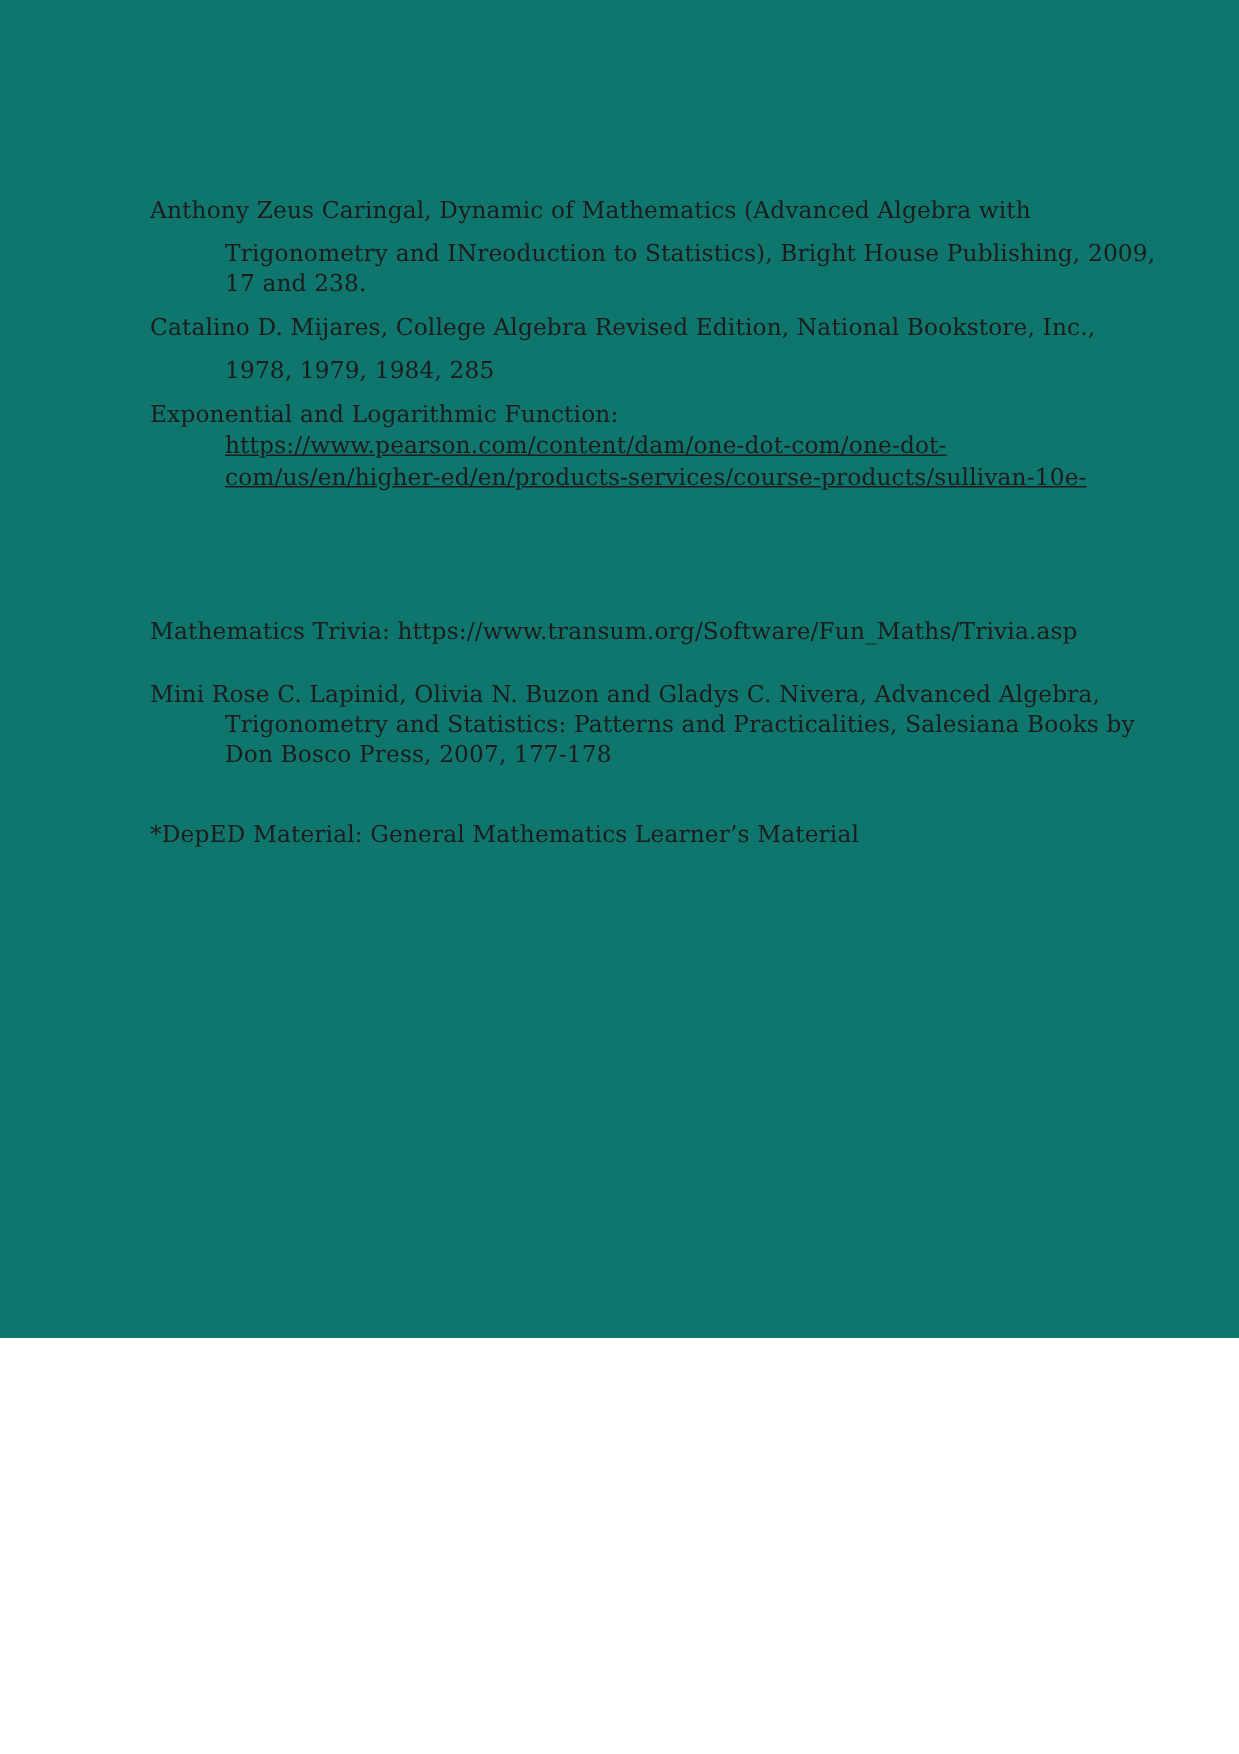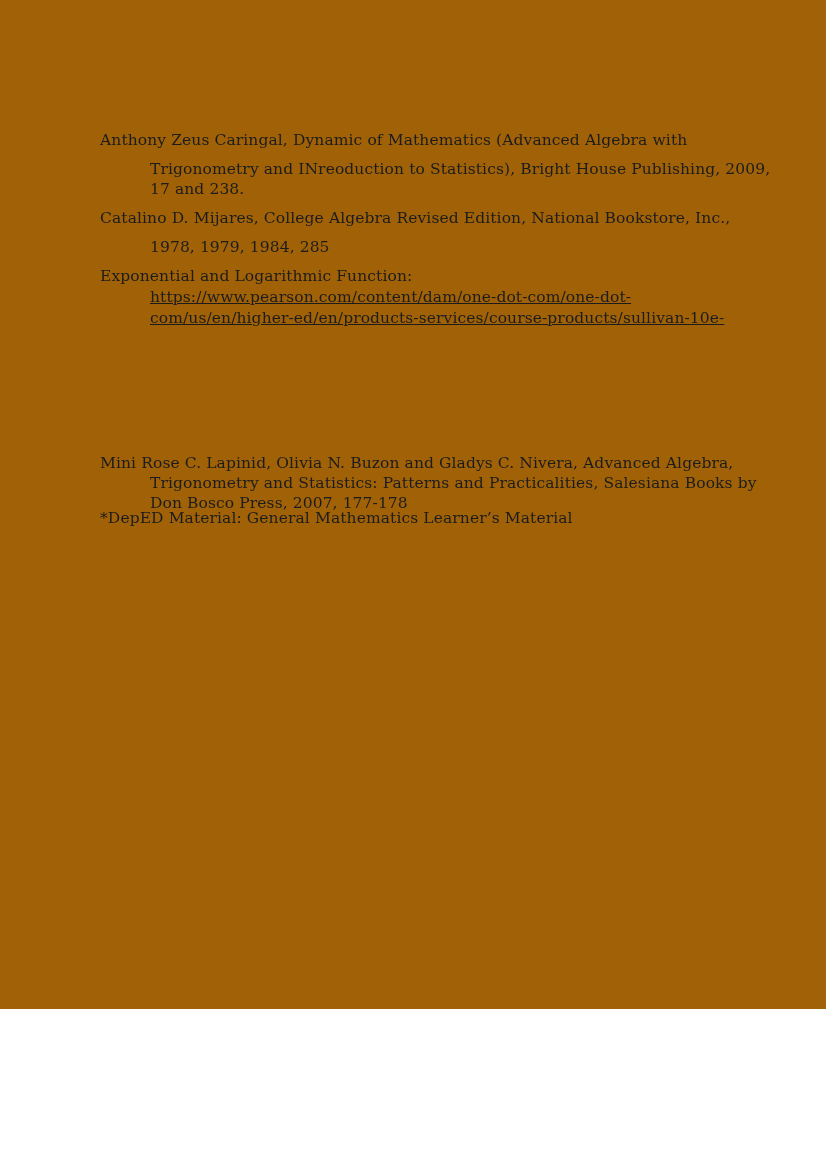--- a/index.html
+++ b/index.html
@@ -3,22 +3,22 @@
 <meta charset="utf-8">
 <style>
   html, body {
     margin: 0;
     padding: 0;
     background: #ffffff;
   }
   .page {
     position: relative;
     width: 826px;
-    height: 1009px;
-    background: #a16207;
+    height: 892px;
+    background: #0f766e;
     font-family: "DejaVu Serif", serif;
     color: #1c1c1c;
     overflow: hidden;
   }
   .line {
     position: absolute;
     font-size: 15.5px;
     line-height: 19px;
     white-space: nowrap;
     letter-spacing: 0.1px;
@@ -58,23 +58,24 @@
   <div class="line ind" style="top:180px">17 and 238.</div>
 
   <div class="line noind" style="top:209px">Catalino D. Mijares, College Algebra Revised Edition, National Bookstore, Inc.,</div>
   <div class="line ind" style="top:238px">1978, 1979, 1984, 285</div>
 
   <div class="line noind" style="top:267px">Exponential and Logarithmic Function:</div>
   <div class="line ind link" style="top:288px">https://www.pearson.com/content/dam/one-dot-com/one-dot-</div>
   <div class="line ind link" style="top:309px">com/us/en/higher-ed/en/products-services/course-products/sullivan-10e-</div>
 
 
+  <div class="line noind" style="top:412px">Mathematics Trivia: https://www.transum.org/Software/Fun_Maths/Trivia.asp</div>
 
   <div class="line noind" style="top:454px">Mini Rose C. Lapinid, Olivia N. Buzon and Gladys C. Nivera, Advanced Algebra,</div>
   <div class="line ind" style="top:474px">Trigonometry and Statistics: Patterns and Practicalities, Salesiana Books by</div>
   <div class="line ind" style="top:494px">Don Bosco Press, 2007, 177-178</div>
 
-  <div class="line noind" style="top:509px">*DepED Material: General Mathematics Learner’s Material</div>
+  <div class="line noind" style="top:547px">*DepED Material: General Mathematics Learner’s Material</div>
 
   <div class="pagenum">12</div>
   <div class="watermark">www.modyul.online</div>
 
 </div>
 
 </body></html>

